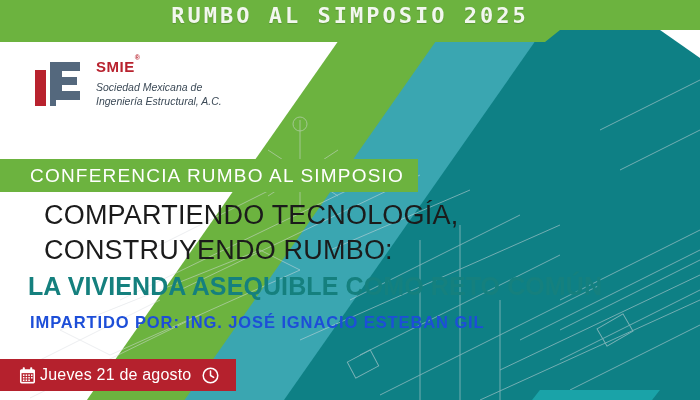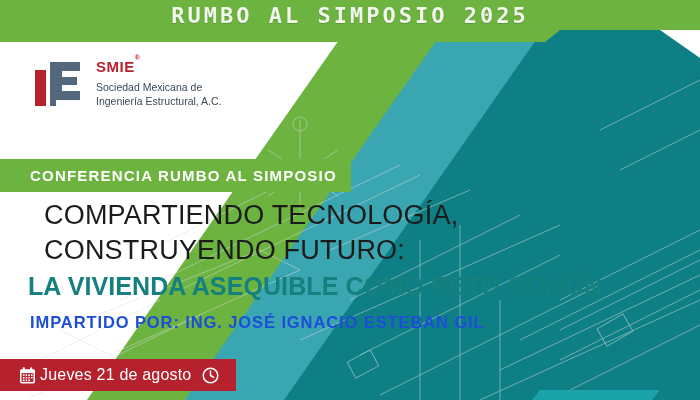--- a/index.html
+++ b/index.html
@@ -86,36 +86,37 @@
     color:#b8222e;
     letter-spacing:.5px;
   }
   .logo-brand sup { font-size:7px; top:-6px; position:relative; }
   .logo-sub {
     font-family:"Liberation Sans", sans-serif;
     font-size:10.5px;
     color:#3c4a57;
     margin-top:5px;
     line-height:1.35;
+    font-style:italic;
   }
 
   
   .eyebrow {
     position:absolute;
     top:159px; left:0;
     height:33px;
     padding:0 14px 0 30px;
     background:#6cb33f;
     display:flex; align-items:center;
     z-index:8;
   }
   .eyebrow-text {
     font-family:"Liberation Sans", sans-serif;
-    font-weight:bold;
-    font-size:15px;
+    font-weight:normal;
+    font-size:19px;
     letter-spacing:1.2px;
     color:#ffffff;
     white-space:nowrap;
   }
 
   
   .headline {
     position:absolute;
     top:198px; left:44px;
     z-index:8;
@@ -230,21 +231,21 @@
       </div>
     </div>
   </div>
 
   <div class="eyebrow">
     <span class="eyebrow-text">CONFERENCIA RUMBO AL SIMPOSIO</span>
   </div>
 
   <div class="headline">
     <div class="headline-line">COMPARTIENDO TECNOLOGÍA,</div>
-    <div class="headline-line">CONSTRUYENDO FUTURO:</div>
+    <div class="headline-line">CONSTRUYENDO RUMBO:</div>
   </div>
 
   <div class="subhead">LA VIVIENDA ASEQUIBLE COMO RETO COMÚN</div>
 
   <div class="speaker">IMPARTIDO POR: ING. JOSÉ IGNACIO ESTEBAN GIL</div>
 
   <div class="date-bar">
     <svg class="ic" width="19" height="19" viewBox="0 0 24 24">
       <rect x="2.5" y="4" width="19" height="18" rx="2" fill="#ffffff"></rect>
       <rect x="4.5" y="9" width="15" height="11" fill="#b5212d"></rect>

